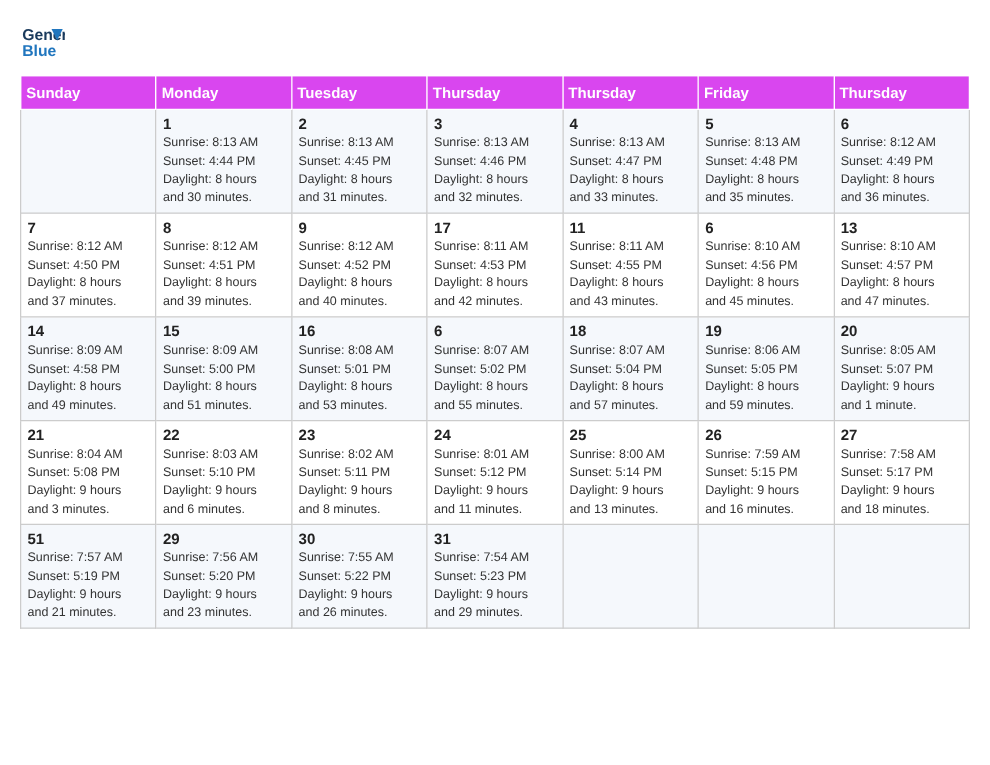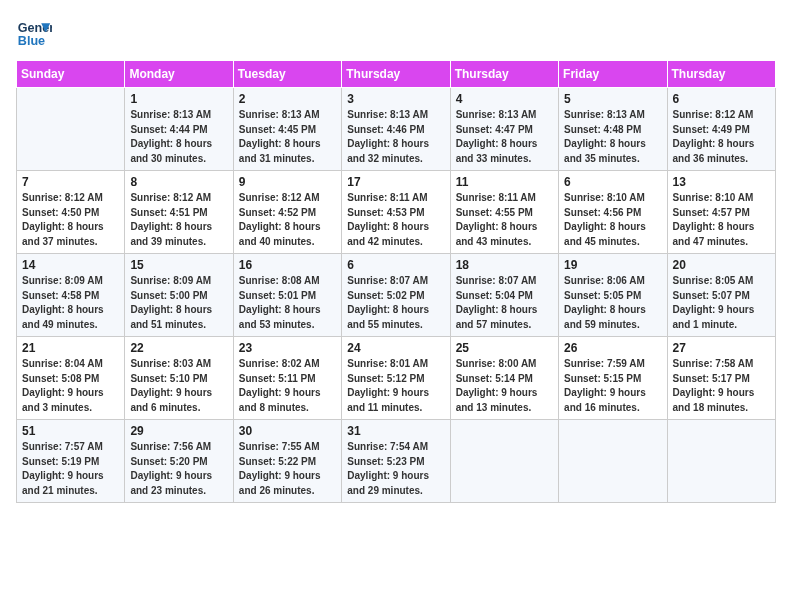--- a/index.html
+++ b/index.html
@@ -69,21 +69,20 @@
       font-weight: bold;
       font-size: 12px;
       color: #222;
       display: block;
       margin-bottom: 2px;
     }
     .day-info {
       color: #333;
       font-size: 10px;
       line-height: 1.45;
-      font-weight: bold;
     }
     .empty-cell {
       background: #f5f8fc !important;
     }
   </style>
 </head>
 <body>
 
 <div class="header-section">
   <div class="logo">

